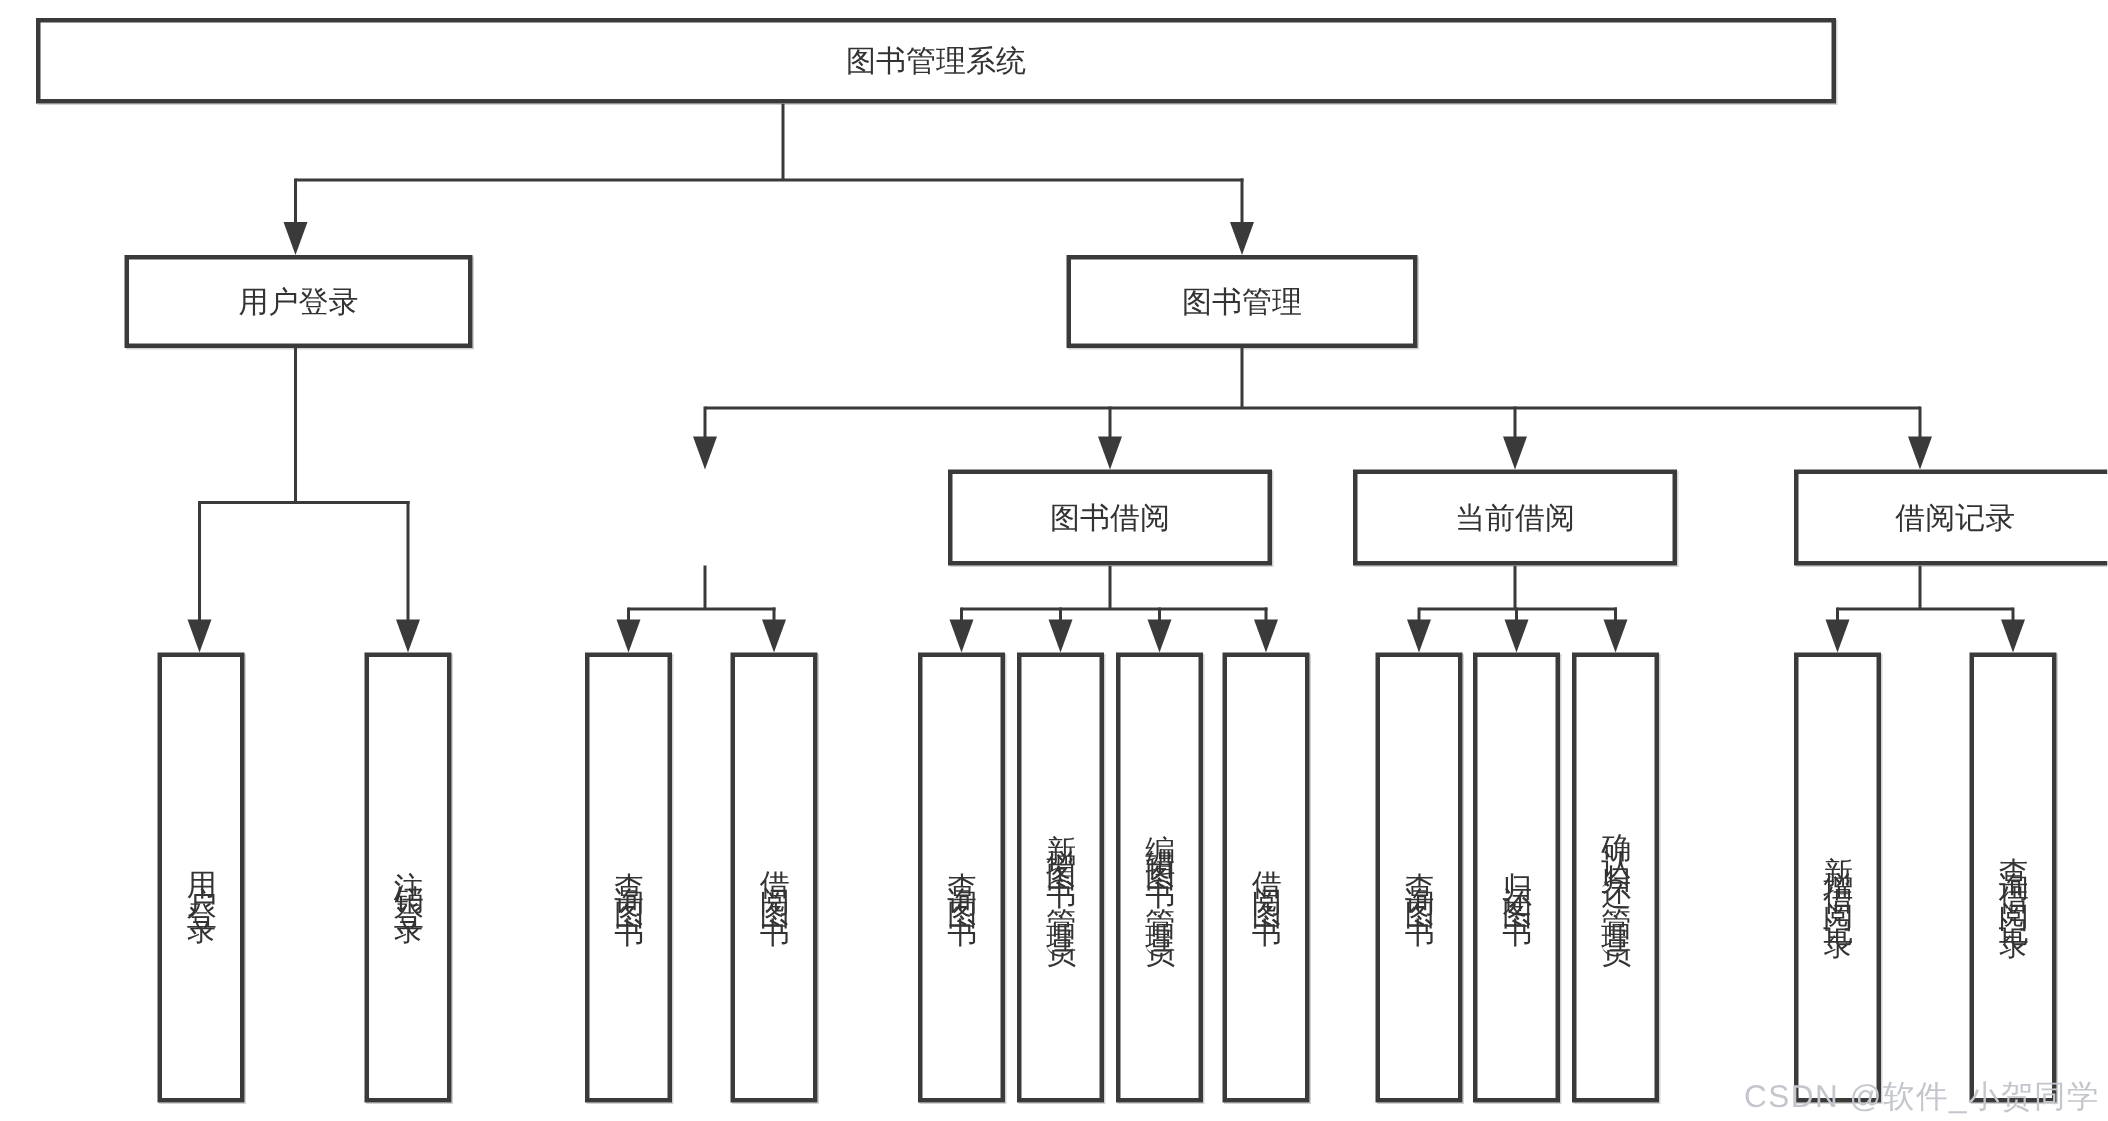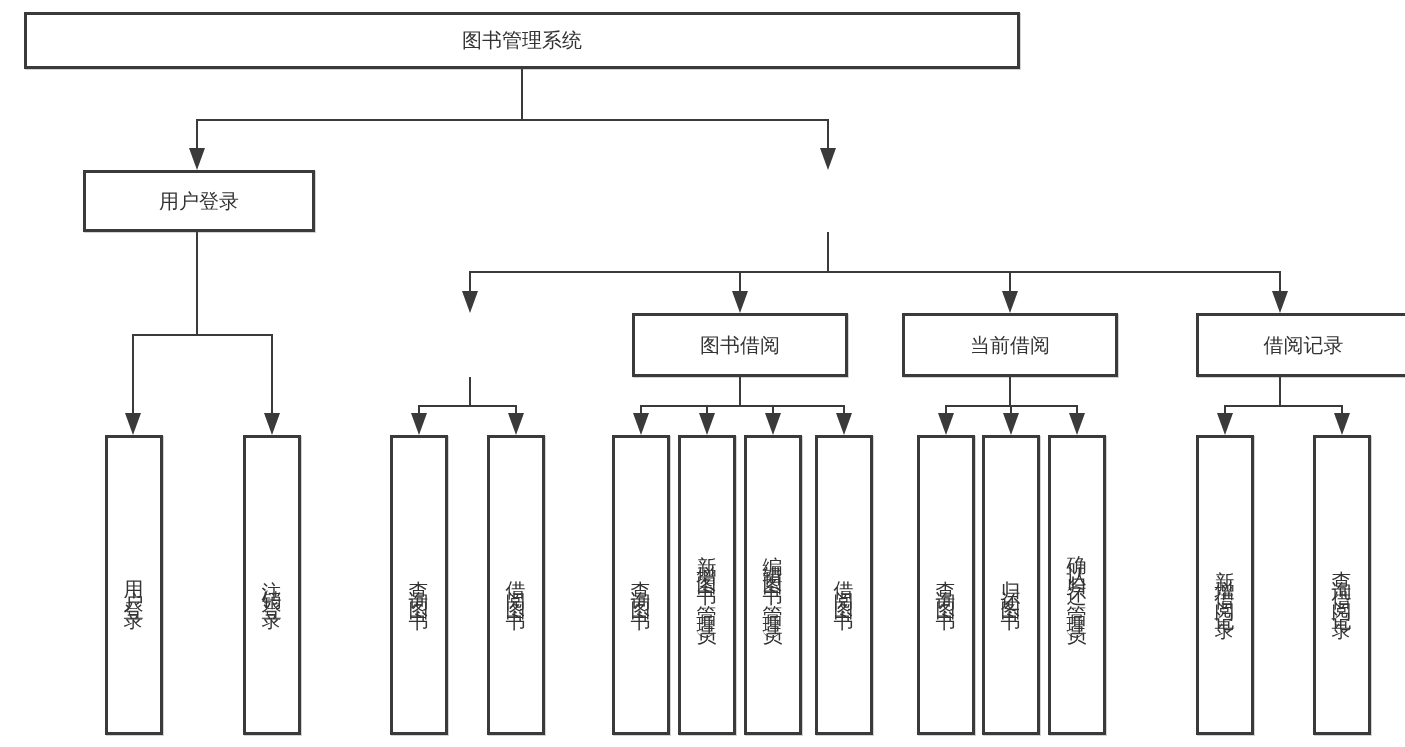--- a/index.html
+++ b/index.html
@@ -64,26 +64,29 @@
     color: #c3c6cc;
     z-index: 6;
     letter-spacing: 1px;
   }
 </style>
 </head>
 <body>
 
 <div class="canvas">
 
-  <div class="hbox" style="left:24px; top:12px; width:996px; height:57px;">
+  <div class="hbox" style="left:24px; top:12px; width:1200px; height:57px;">
     <span>图书管理系统</span>
   </div>
 
   <div class="hbox" style="left:83px; top:170px; width:232px; height:62px;">
     <span>用户登录</span>
+  </div>
+  <div class="hbox" style="left:711px; top:170px; width:234px; height:62px;">
+    <span>图书管理</span>
   </div>
 
   <div class="hbox" style="left:902px; top:313px; width:216px; height:64px;">
     <span>当前借阅</span>
   </div>
   <div class="hbox" style="left:632px; top:313px; width:216px; height:64px;">
     <span>图书借阅</span>
   </div>
   <div class="hbox" style="left:1172px; top:313px; width:215px; height:64px;margin-left:24px;">
     <span>借阅记录</span>
@@ -185,14 +188,15 @@
   <div class="vline" style="left:1076px; top:405px; height:12px;"></div>
   <div class="arrow-down" style="left:1069px; top:413px;"></div>
 
   <div class="vline" style="left:1279px; top:377px; height:29px;"></div>
   <div class="hline" style="left:1225px; top:405px; width:117px;"></div>
   <div class="vline" style="left:1224px; top:405px; height:12px;"></div>
   <div class="arrow-down" style="left:1217px; top:413px;"></div>
   <div class="vline" style="left:1341px; top:405px; height:12px;"></div>
   <div class="arrow-down" style="left:1334px; top:413px;"></div>
 
+  <div class="watermark">CSDN @软件_小贺同学</div>
 
 </div>
 
 </body></html>

